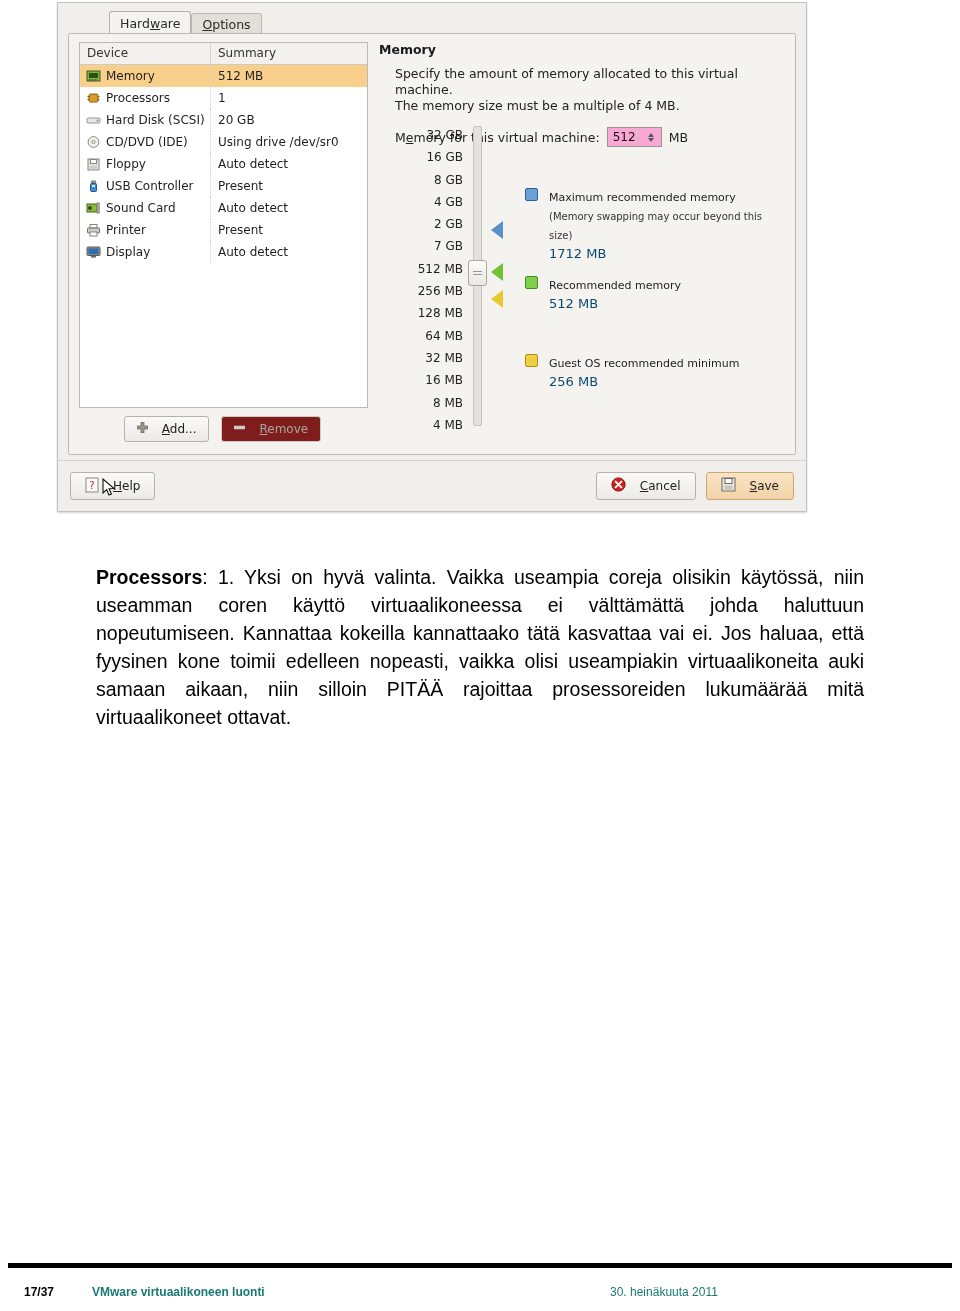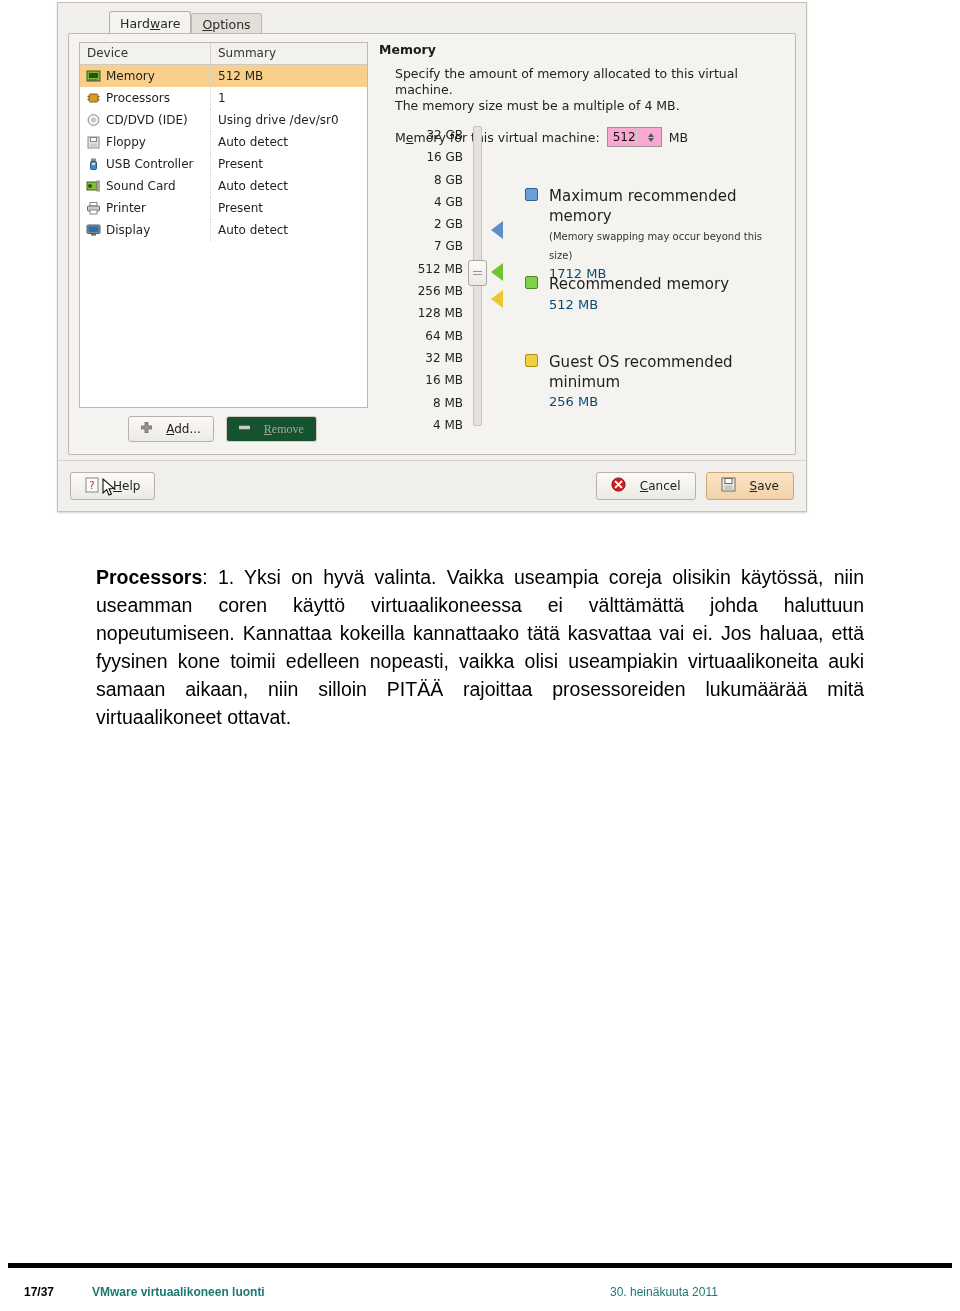--- a/index.html
+++ b/index.html
@@ -34,21 +34,21 @@
     border-right:1px dotted #d8d4cd;height:22px;}
   .dl-row .c2{flex:1;padding-left:7px;box-sizing:border-box;}
   .dl-row .ic{width:15px;height:14px;flex:0 0 15px;display:block;}
 
   .listbtns{position:absolute;left:10px;width:287px;bottom:10px;height:30px;
     display:flex;justify-content:center;align-items:center;gap:12px;}
   .btn{font-size:12px;color:#222;background:linear-gradient(#fbfaf8,#eceae5);
     border:1px solid #b6b2ab;border-radius:3px;height:26px;display:inline-flex;align-items:center;
     gap:14px;padding:0 12px;box-sizing:border-box;}
   .btn u{text-decoration:underline;}
-  .btn.disabled{color:#a9a5a0;background:#14532d;border-color:#cfcbc5;font-family:Liberation Serif, serif;}
+  .btn.disabled{color:#a9a5a0;background:#7f1d1d;border-color:#cfcbc5;}
 
   
   .mem{position:absolute;left:310px;top:8px;right:8px;bottom:10px;}
   .mem h3{margin:0;font-size:12.5px;color:#1a1a1a;font-weight:bold;}
   .mem p{margin:9px 0 0 16px;font-size:12.5px;color:#222;line-height:1.28;}
   .memrow{margin:13px 0 0 16px;display:flex;align-items:center;gap:7px;font-size:12.5px;color:#222;}
   .spin{width:55px;height:20px;border:1px solid #9b9790;background:#f9a8d4;display:flex;align-items:center;
     box-sizing:border-box;}
   .spin span{flex:1;padding-left:5px;font-size:12px;color:#111;}
   .spin .arrows{width:13px;height:18px;display:flex;flex-direction:column;justify-content:center;
@@ -67,21 +67,21 @@
   .knob:after{content:"";position:absolute;left:4px;top:10px;width:9px;height:1px;background:#9a958e;
     box-shadow:0 3px 0 #9a958e;}
   .ptr{position:absolute;width:0;height:0;border-top:9px solid transparent;border-bottom:9px solid transparent;}
   .ptr.blue{left:112px;top:97px;border-right:12px solid #5b8fc9;}
   .ptr.green{left:112px;top:139px;border-right:12px solid #6fc230;}
   .ptr.yellow{left:112px;top:166px;border-right:12px solid #e9c92f;}
 
   .legend{position:absolute;left:146px;top:0;right:0;}
   .lg{position:absolute;display:flex;gap:11px;}
   .sw{width:13px;height:13px;border-radius:2px;flex:0 0 13px;margin-top:2px;box-sizing:border-box;}
-  .lg-t1{font-size:15px;color:#1e1e1e;line-height:1.18;}
+  .lg-t1{font-size:11px;color:#1e1e1e;line-height:1.18;}
   .lg-t2{font-size:10px;color:#333;line-height:1.3;}
   .lg-t3{font-size:13px;color:#0c4a6e;line-height:1.3;}
 
   
   .actionbar{position:absolute;left:0;right:0;bottom:0;height:50px;border-top:1px solid #d7d3cc;}
   .actionbar .left{position:absolute;left:12px;top:11px;}
   .actionbar .right{position:absolute;right:12px;top:11px;display:flex;gap:10px;}
   .btn.primary{background:linear-gradient(#fae3c4,#f3d3a8);border-color:#cba871;}
   .btn.big{height:28px;padding:0 14px;}
   .cursor{position:absolute;left:32px;top:6px;}
@@ -143,20 +143,32 @@
                 <rect x="1.5" y="8" width="2" height="1.2" fill="#8a5c10"></rect>
                 <rect x="11.5" y="5" width="2" height="1.2" fill="#8a5c10"></rect>
                 <rect x="11.5" y="8" width="2" height="1.2" fill="#8a5c10"></rect>
               </svg>
           </span>
           <span>Processors</span>
         </div>
         <div class="c2">1</div>
       </div>
 
+      <div class="dl-row">
+        <div class="c1">
+          <span class="ic">
+            <svg width="15" height="14" viewBox="0 0 15 14">
+                <rect x="1" y="5" width="13" height="5" rx="1" fill="#e8e6e1" stroke="#9b968e"></rect>
+                <circle cx="11.5" cy="7.5" r="1" fill="#8b8680"></circle>
+              </svg>
+          </span>
+          <span>Hard Disk (SCSI)</span>
+        </div>
+        <div class="c2">20 GB</div>
+      </div>
 
       <div class="dl-row">
         <div class="c1">
           <span class="ic">
             <svg width="15" height="14" viewBox="0 0 15 14">
                 <circle cx="7.5" cy="7" r="5.4" fill="#f2f1ee" stroke="#8e8a83"></circle>
                 <circle cx="7.5" cy="7" r="1.6" fill="#fff" stroke="#8e8a83"></circle>
               </svg>
           </span>
           <span>CD/DVD (IDE)</span>

